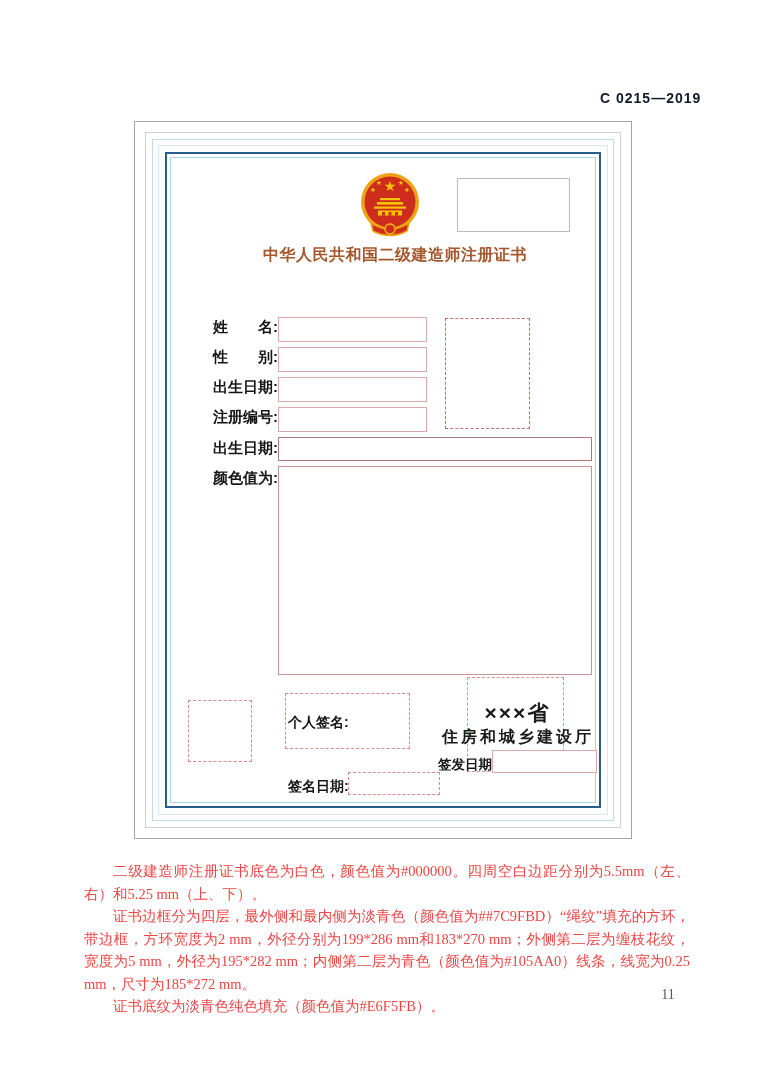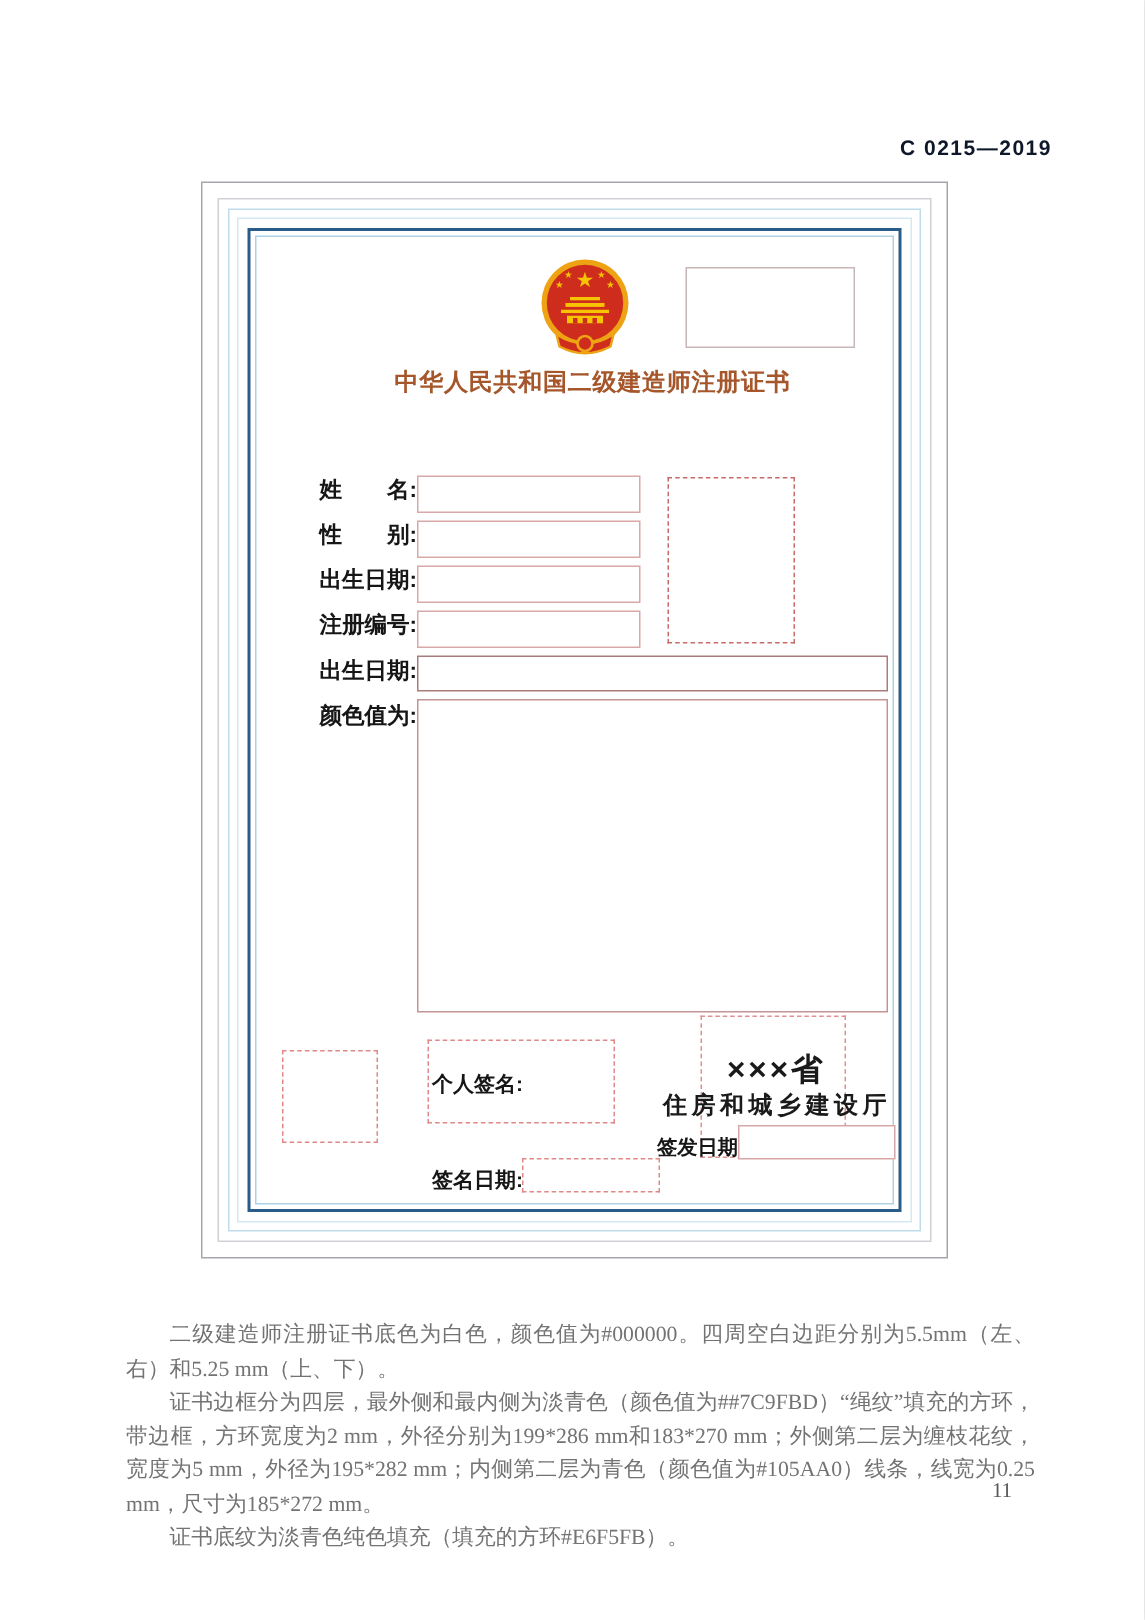--- a/index.html
+++ b/index.html
@@ -73,22 +73,22 @@
   .issue-date{left:438px;top:756px;font-size:13.5px;}
   .issue-date-box{position:absolute;left:492px;top:750px;width:103px;height:21px;border:1px solid #d8a8a8;background:#fff;}
 
   
   .caption{
     position:absolute;left:0;top:847px;width:763px;text-align:center;
     font-family:"Liberation Sans","DejaVu Sans",sans-serif;
     font-size:15px;font-weight:bold;color:#111;
   }
   .body-text{
-    position:absolute;left:84px;top:879px;width:606px;
-    font-size:14.5px;line-height:22.5px;text-align:justify;color:#737373;
+    position:absolute;left:84px;top:860px;width:606px;
+    font-size:14.5px;line-height:22.5px;text-align:justify;color:#ef4444;
   }
   .body-text p{margin:0;text-indent:2em;}
   .page-num{
     position:absolute;left:648px;top:987px;width:40px;text-align:center;
     font-size:14px;color:#555;
   }
 </style>
 </head>
 <body>
 
@@ -152,18 +152,18 @@
 
   <div class="issuer-seal"></div>
   <div class="province">×××省</div>
   <div class="department">住房和城乡建设厅</div>
   <div class="small-label issue-date">签发日期:</div>
   <div class="issue-date-box"></div>
 
   <div class="body-text">
     <p>二级建造师注册证书底色为白色，颜色值为#000000。四周空白边距分别为5.5mm（左、右）和5.25 mm（上、下）。</p>
     <p>证书边框分为四层，最外侧和最内侧为淡青色（颜色值为##7C9FBD）“绳纹”填充的方环，带边框，方环宽度为2 mm，外径分别为199*286 mm和183*270 mm；外侧第二层为缠枝花纹，宽度为5 mm，外径为195*282 mm；内侧第二层为青色（颜色值为#105AA0）线条，线宽为0.25 mm，尺寸为185*272 mm。</p>
-    <p>证书底纹为淡青色纯色填充（填充的方环#E6F5FB）。</p>
+    <p>证书底纹为淡青色纯色填充（颜色值为#E6F5FB）。</p>
   </div>
 
   <div class="page-num">11</div>
 
 </div>
 
 </body></html>

